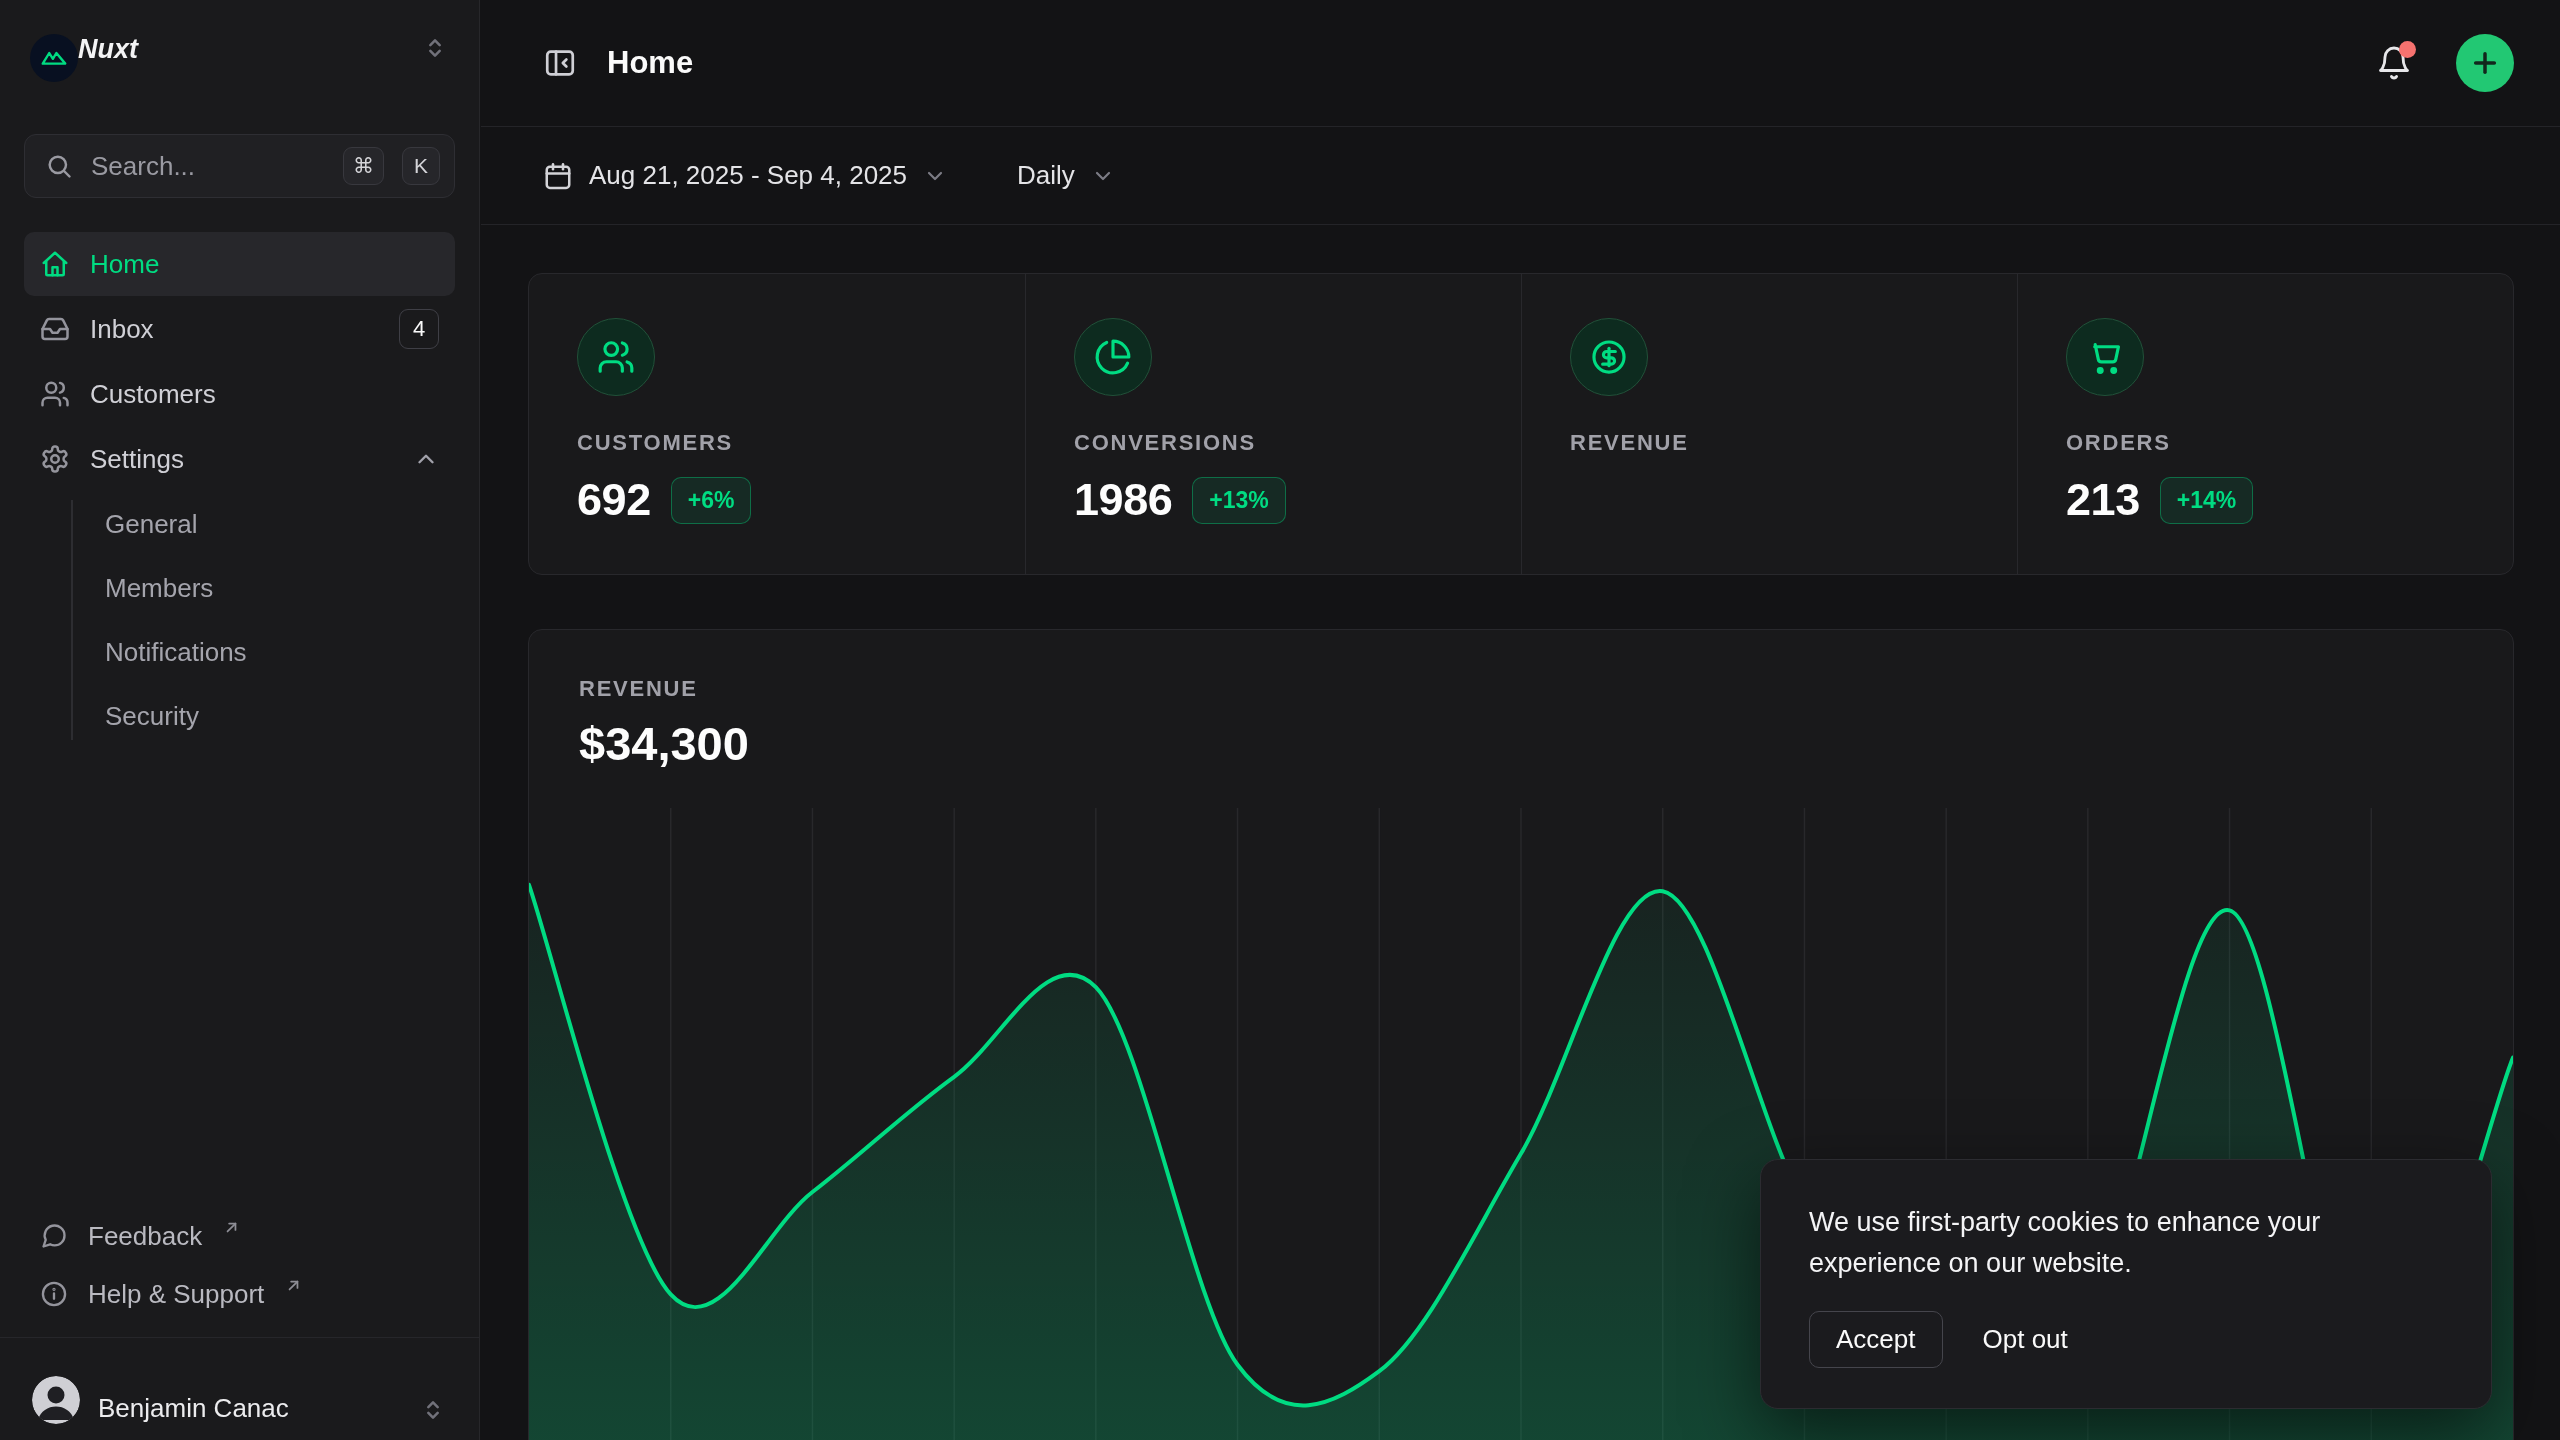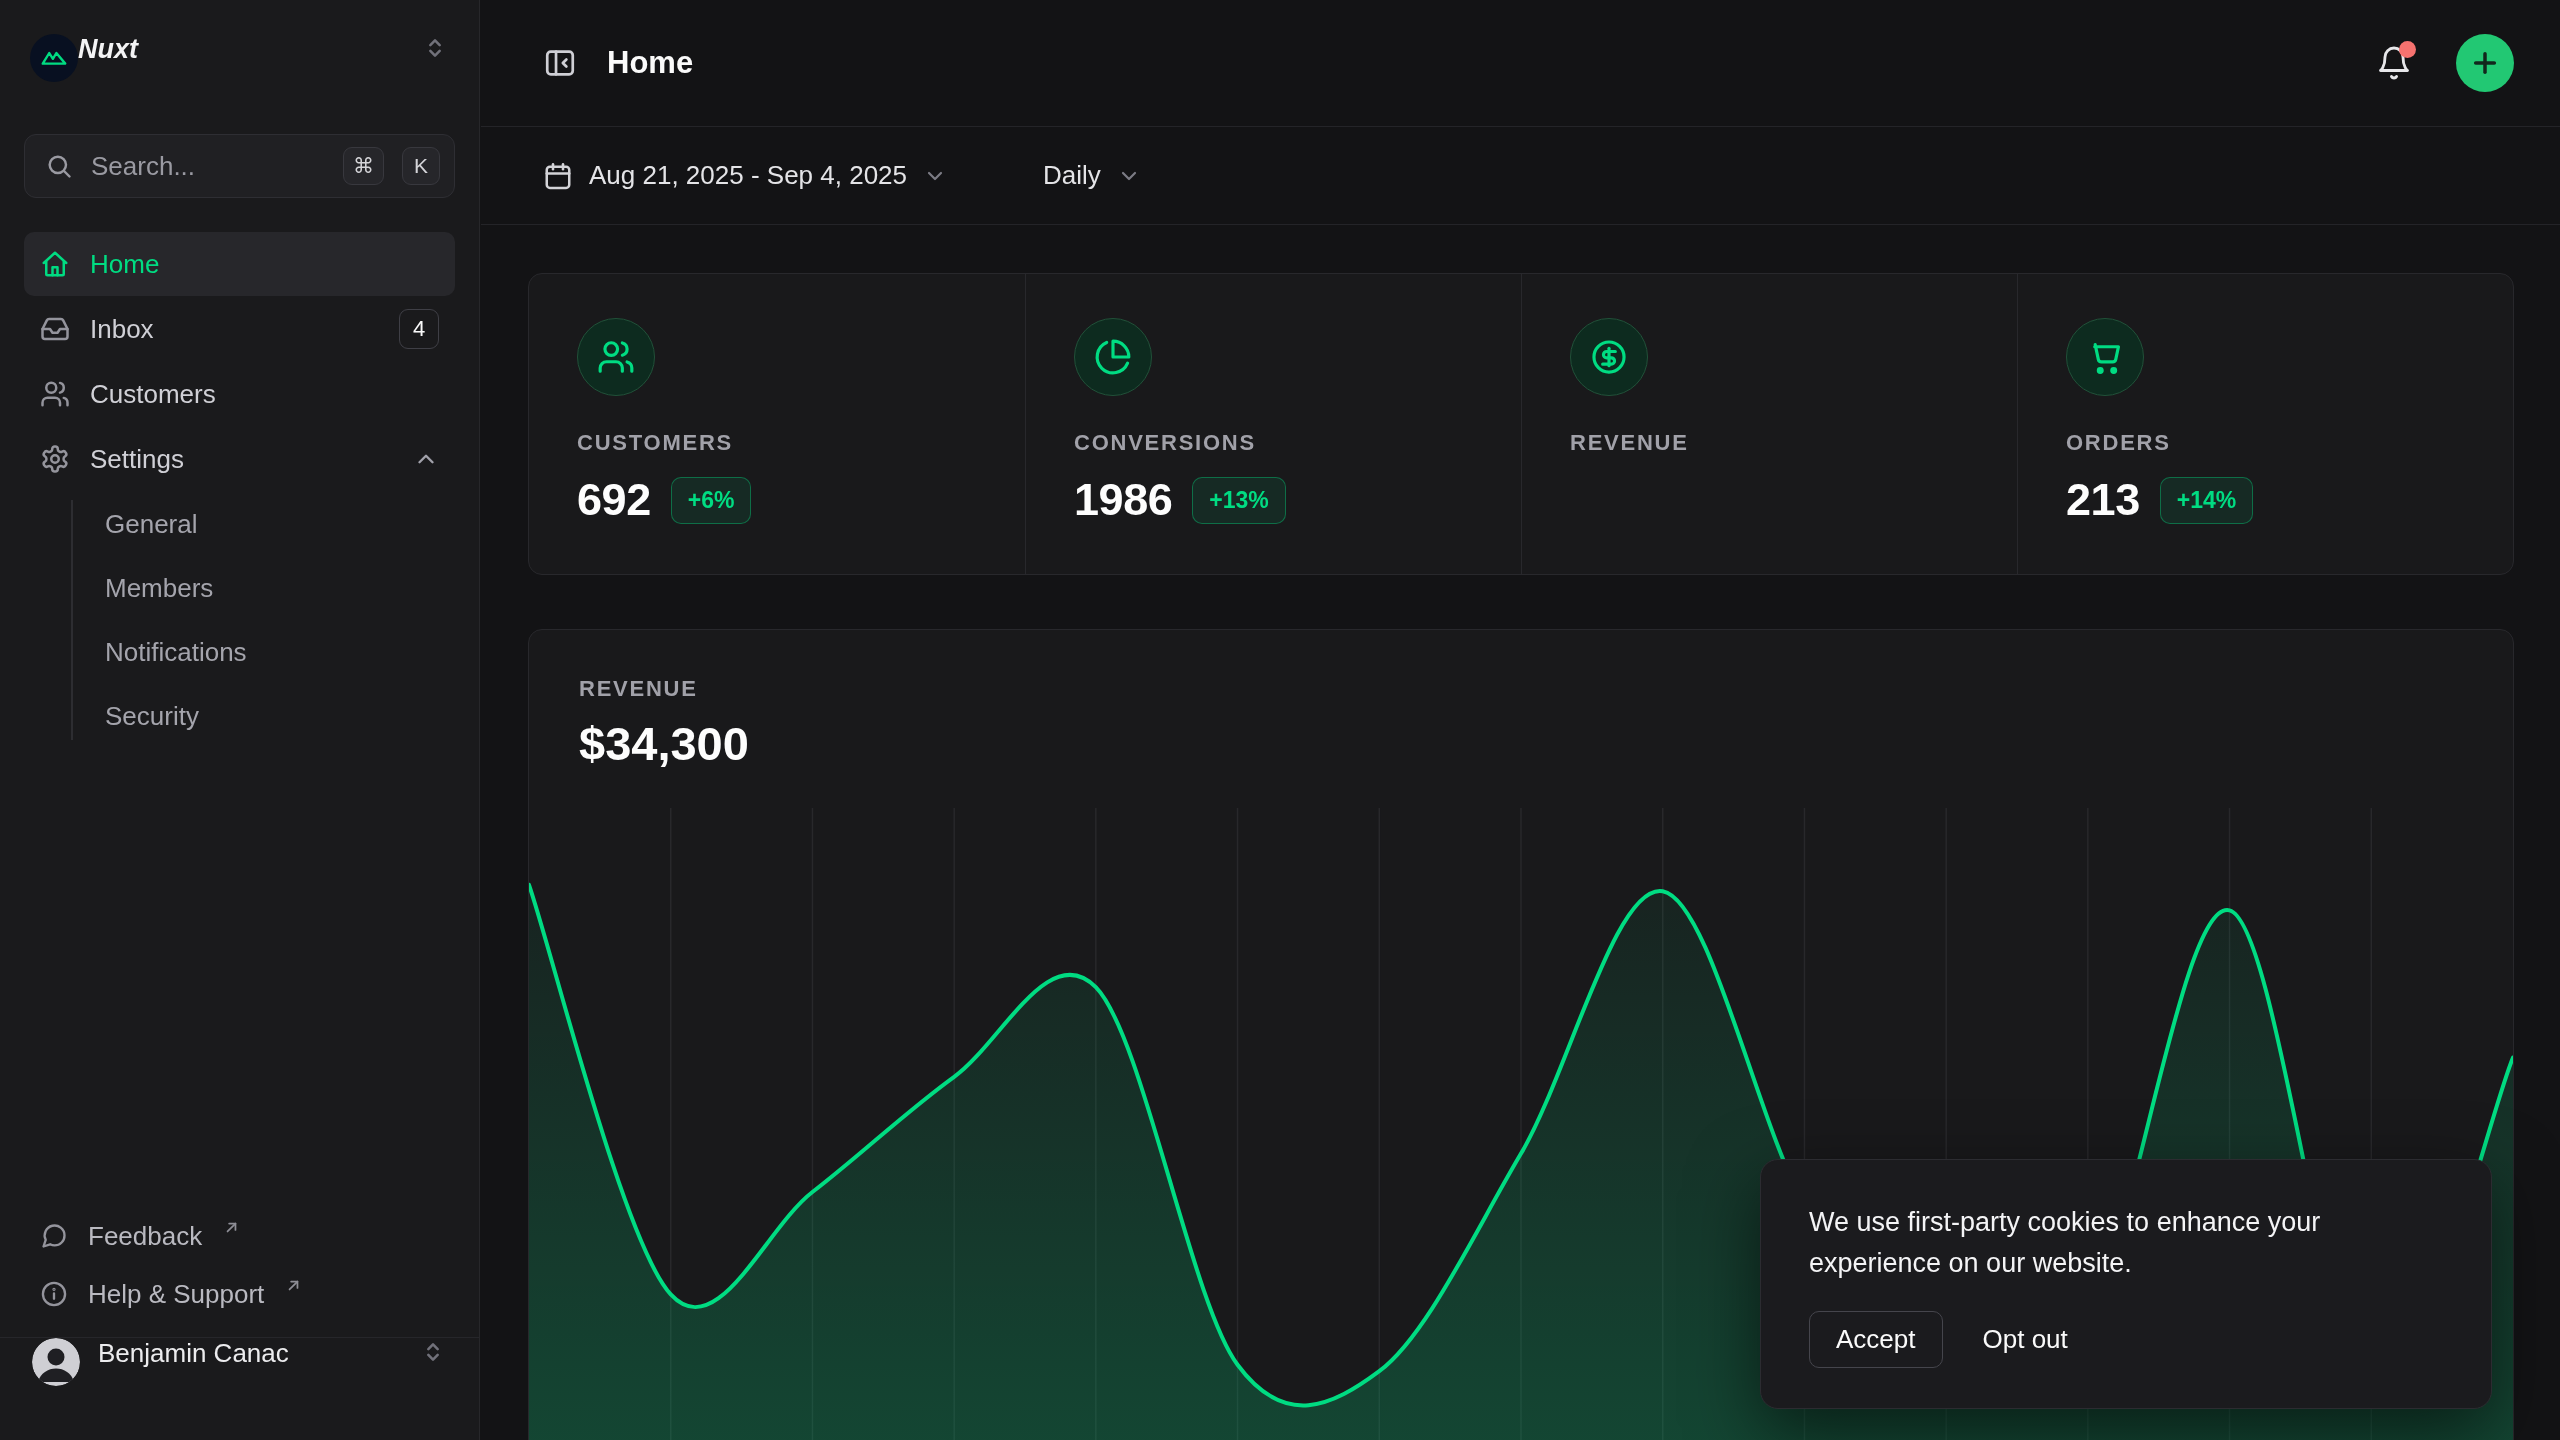--- a/index.html
+++ b/index.html
@@ -47,41 +47,41 @@
 
   .subnav { position:relative; padding-left:81px; margin-bottom:6px; }
   .subnav::before { content:""; position:absolute; left:47px; top:8px; bottom:8px; width:1.5px; background:#2d2d31; }
   .subnav-item { height:64px; display:flex; align-items:center; font-size:26px; color:#a4a4ac; cursor:pointer; }
 
   .side-bottom { margin-top:auto; }
   .side-footer-item { height:58px; display:flex; align-items:center; gap:20px; padding:0 16px; font-size:26px; color:#b9b9c0; cursor:pointer; }
   .side-footer-item .nicon { color:#94949c; }
   .ext-arrow { color:#8e8e96; transform:translateY(-9px); }
   .side-divider { height:1px; background:#26262a; margin:14px -24px 0; }
-  .user-row { display:flex; align-items:flex-start; gap:18px; height:86px; padding:0 8px; cursor:pointer; }
+  .user-row { display:flex; align-items:flex-end; gap:18px; height:86px; padding:0 8px; cursor:pointer; }
   .avatar { width:48px; height:48px; border-radius:50%; overflow:hidden; flex:none; }
   .user-name { font-size:26px; font-weight:500; color:#ececee; }
 
   
   .main { position:absolute; left:481px; right:0; top:0; bottom:0; background:#131315; }
   .main-header {
     height:127px; border-bottom:1px solid #242428; display:flex; align-items:center;
     gap:30px; padding:0 46px 0 62px;
   }
   .collapse-btn { color:#cfcfd5; display:grid; place-items:center; cursor:pointer; }
   .page-title { font-size:31px; font-weight:700; color:#fafafa; }
   .header-right { margin-left:auto; display:flex; align-items:center; gap:44px; }
   .bell-wrap { position:relative; color:#e7e7ea; cursor:pointer; }
   .bell-dot { position:absolute; right:-4px; top:-4px; width:17px; height:17px; border-radius:50%; }
   .plus-btn {
     width:58px; height:58px; border-radius:50%; background:#22c873; border:none;
     display:grid; place-items:center; cursor:pointer;
   }
 
-  .toolbar { height:98px; border-bottom:1px solid #242428; display:flex; align-items:center; gap:96px; padding:0 46px 0 62px; }
+  .toolbar { height:98px; border-bottom:1px solid #242428; display:flex; align-items:center; gap:70px; padding:0 46px 0 62px; }
   .toolbar-group { display:flex; align-items:center; gap:16px; cursor:pointer; }
   .toolbar-group .ticon { color:#d4d4d8; }
   .toolbar-label { font-size:26px; font-weight:500; color:#e4e4e7; }
   .chev { color:#7b7b84; }
 
   .content { padding:48px 46px 0 47px; }
 
   .stats {
     display:grid; grid-template-columns:repeat(4,1fr); height:302px;
     background:#19191b; border:1px solid #28282c; border-radius:14px;

